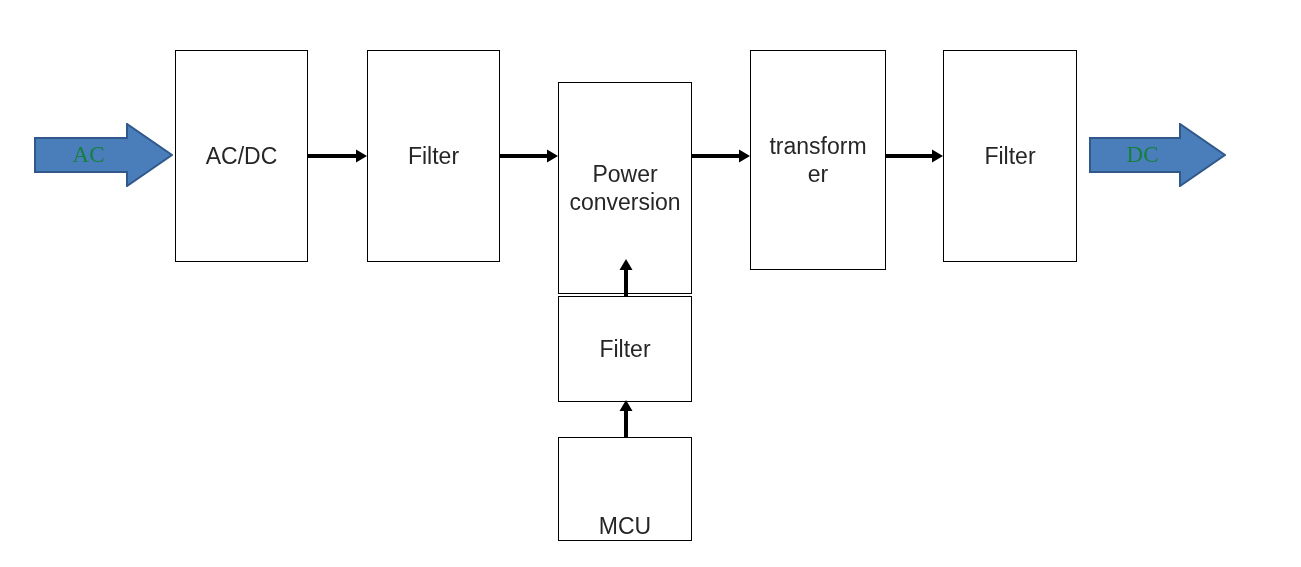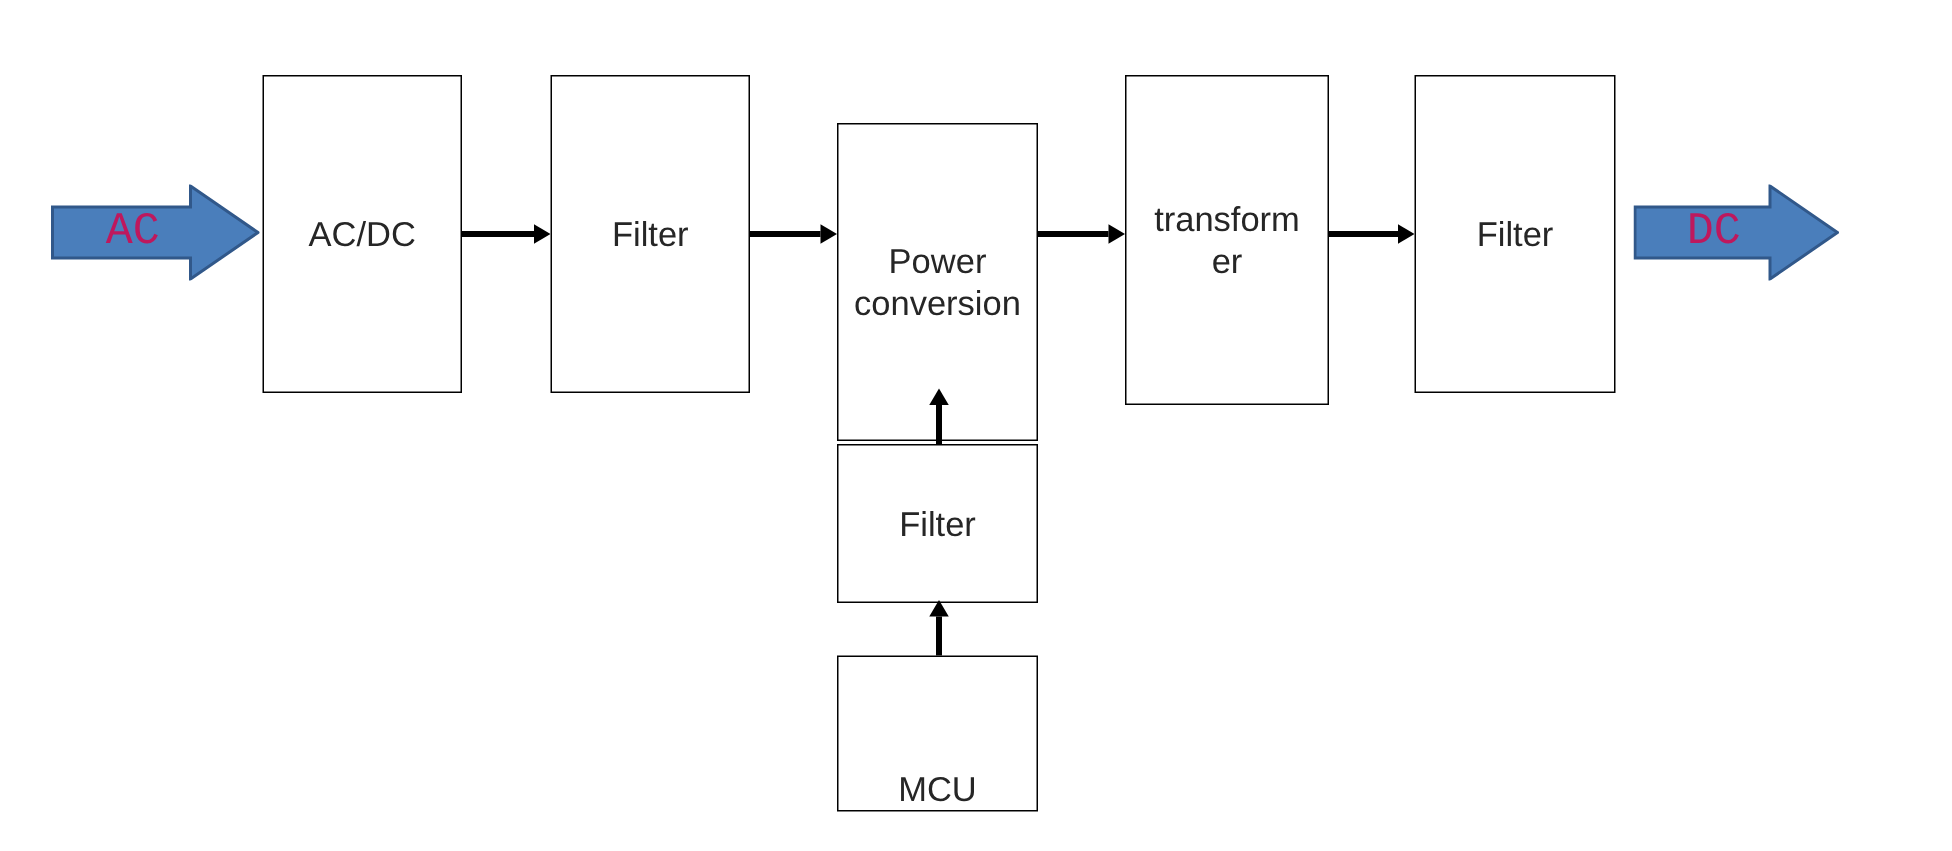--- a/index.html
+++ b/index.html
@@ -56,23 +56,23 @@
   }
   .blockarrow .ba-label {
     position: absolute;
     left: 0;
     top: 0;
     width: 100%;
     height: 100%;
     display: flex;
     align-items: center;
     justify-content: center;
-    color: #be185d;
-    font-size: 30px;
-    font-family: Liberation Mono, monospace;
+    color: #15803d;
+    font-size: 23px;
+    font-family: Liberation Serif, serif;
     pointer-events: none;
     
     padding-right: 30px;
     box-sizing: border-box;
   }
 </style>
 </head>
 <body>
 
 <div id="diagram-canvas">

